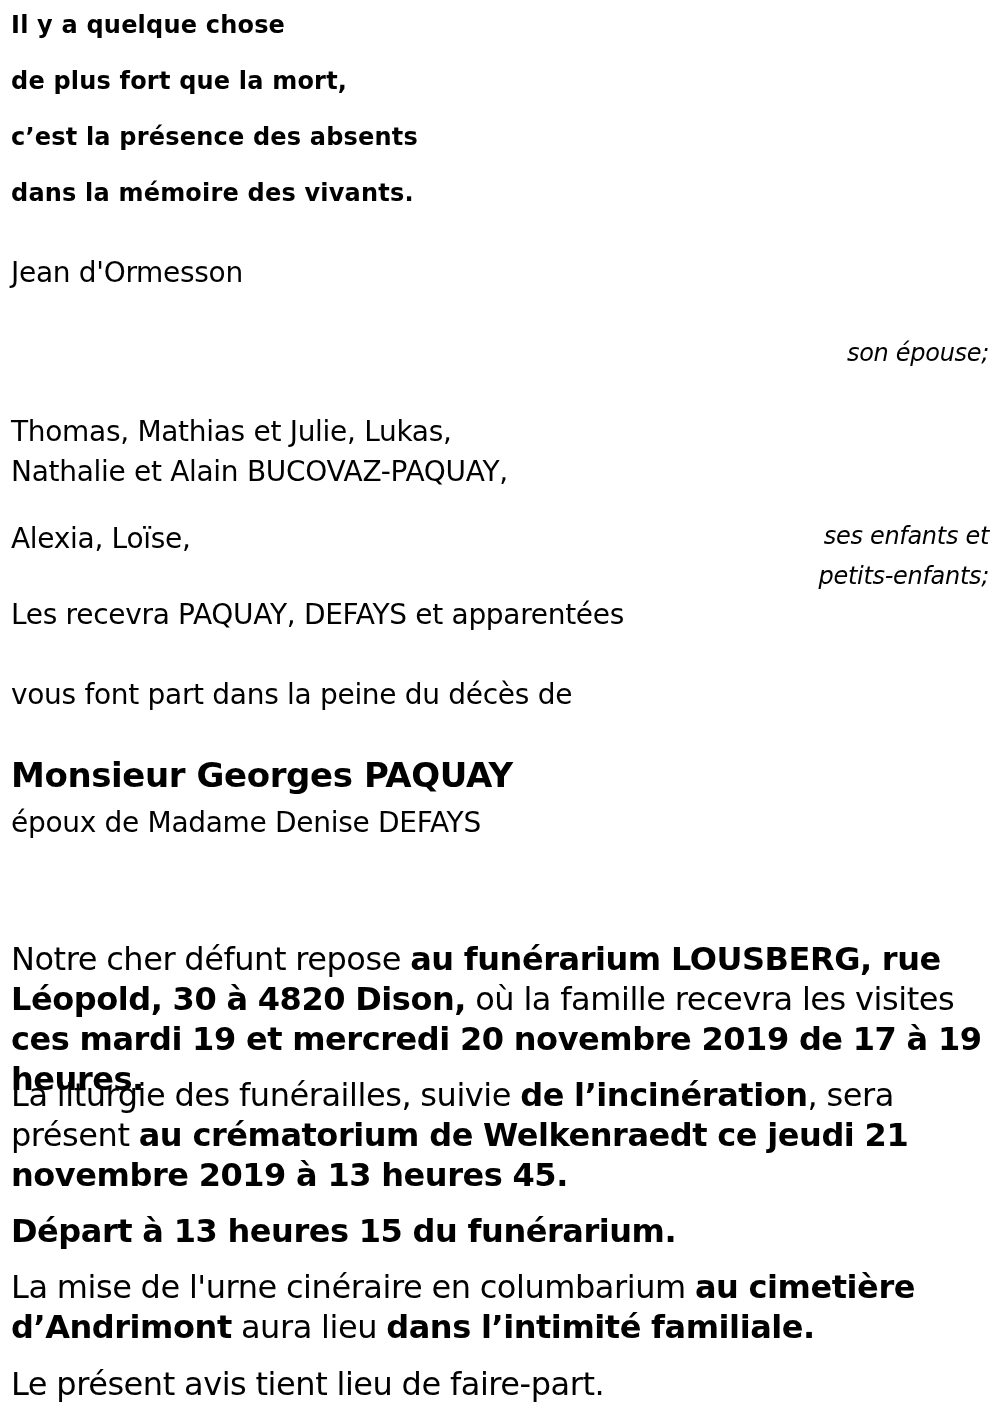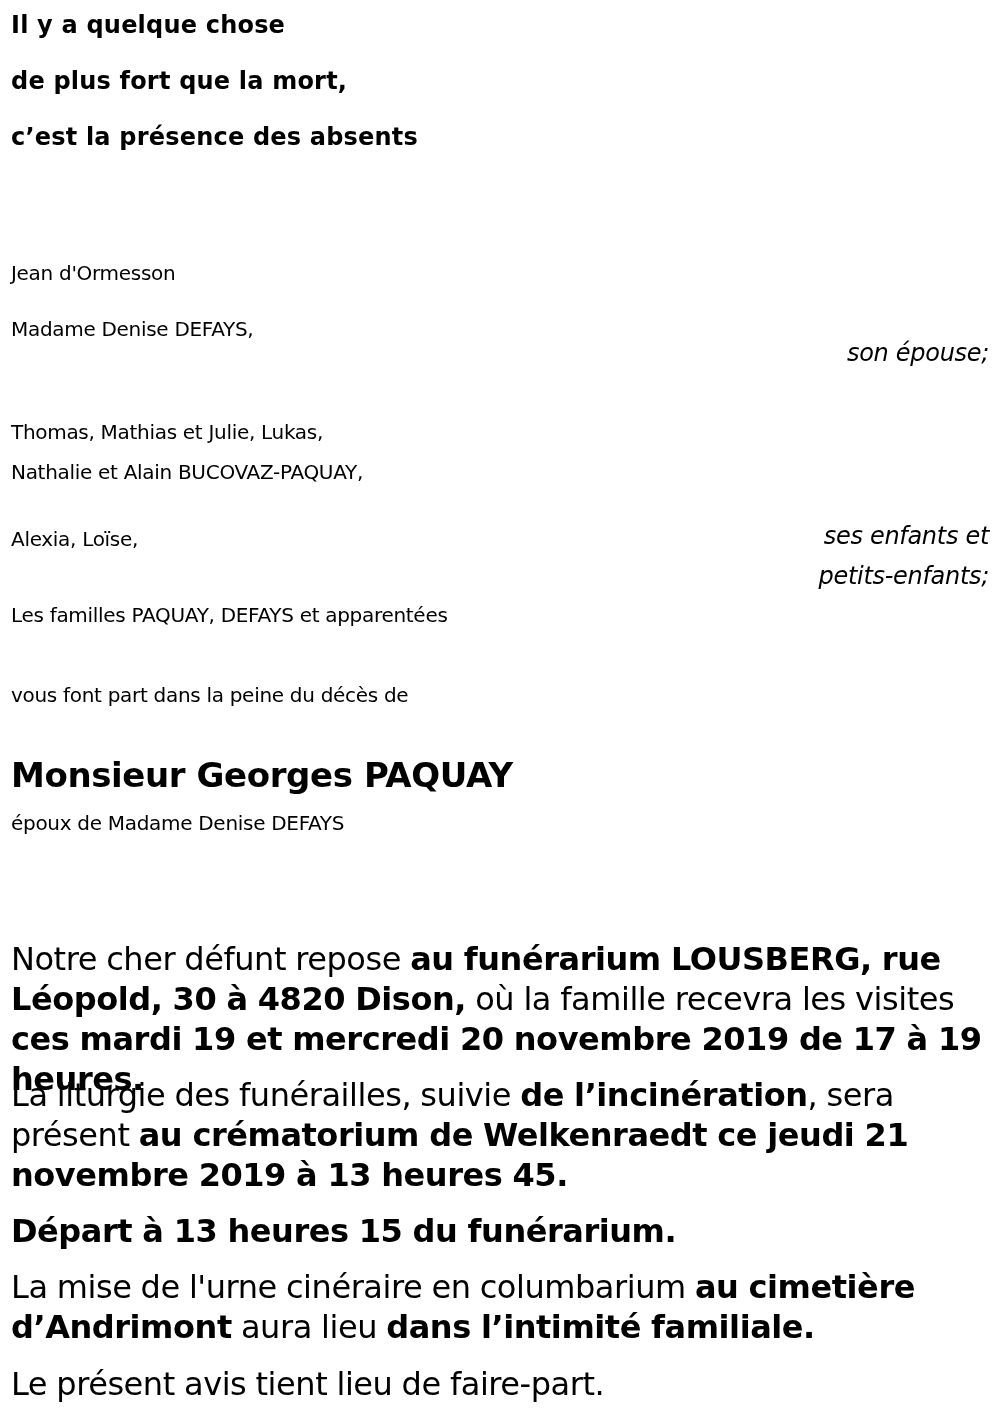--- a/index.html
+++ b/index.html
@@ -17,21 +17,21 @@
     }
     .page {
       position: absolute;
       left: 0; top: 0;
       width: 1000px; height: 1075px;
     }
     .line {
       position: absolute;
       left: 11px;
       white-space: nowrap;
-      font-size: 20px;
+      font-size: 28px;
       line-height: 30px;
       letter-spacing: -0.3px;
     }
     .quote {
       font-weight: bold;
       font-size: 24px;
       letter-spacing: 0.2px;
     }
     .right {
       position: absolute;
@@ -61,33 +61,33 @@
     }
   </style>
 </head>
 <body>
 
 <div class="page">
 
   <div class="line quote" style="top:10px;">Il y a quelque chose</div>
   <div class="line quote" style="top:66px;">de plus fort que la mort,</div>
   <div class="line quote" style="top:122px;">c’est la présence des absents</div>
+  <div class="line quote" style="top:178px;">dans la mémoire des vivants.</div>
 
   <div class="line" style="top:258px;">Jean d'Ormesson</div>
 
-  <div class="line" style="top:314px;">Madame Denise DEFAYS,</div>
   <div class="right" style="top:338px;">son épouse;</div>
 
   <div class="line" style="top:417px;">Thomas, Mathias et Julie, Lukas,</div>
   <div class="line" style="top:457px;">Nathalie et Alain BUCOVAZ-PAQUAY,</div>
   <div class="line" style="top:497px;margin-top:27px;">Alexia, Loïse,</div>
   <div class="right" style="top:521px;">ses enfants et</div>
   <div class="right" style="top:561px;">petits-enfants;</div>
 
-  <div class="line" style="top:600px;">Les familles PAQUAY, DEFAYS et apparentées</div>
+  <div class="line" style="top:600px;">Les recevra PAQUAY, DEFAYS et apparentées</div>
 
   <div class="line title" style="top:755px;">Monsieur Georges PAQUAY</div>
 
   <div class="line" style="top:680px;">vous font part dans la peine du décès de</div>
   <div class="line" style="top:808px;">époux de Madame Denise DEFAYS</div>
 
 
   <div class="para" style="top:939px;">
     <span>Notre cher défunt repose </span><b>au funérarium LOUSBERG, rue Léopold, 30 à 4820 Dison,</b><span> où la famille recevra les visites </span><b>ces mardi 19 et mercredi 20 novembre 2019 de 17 à 19 heures.</b>
   </div>

